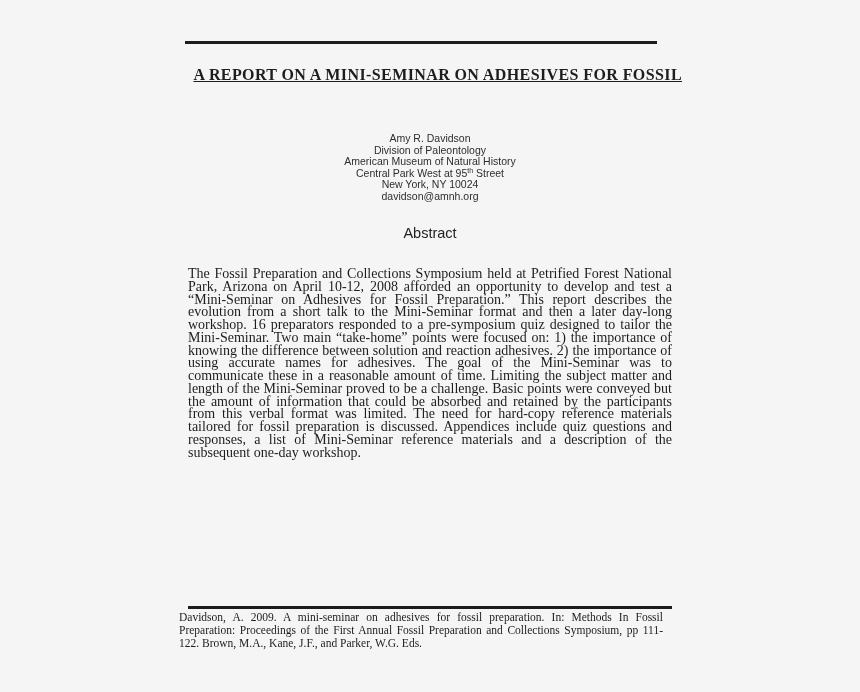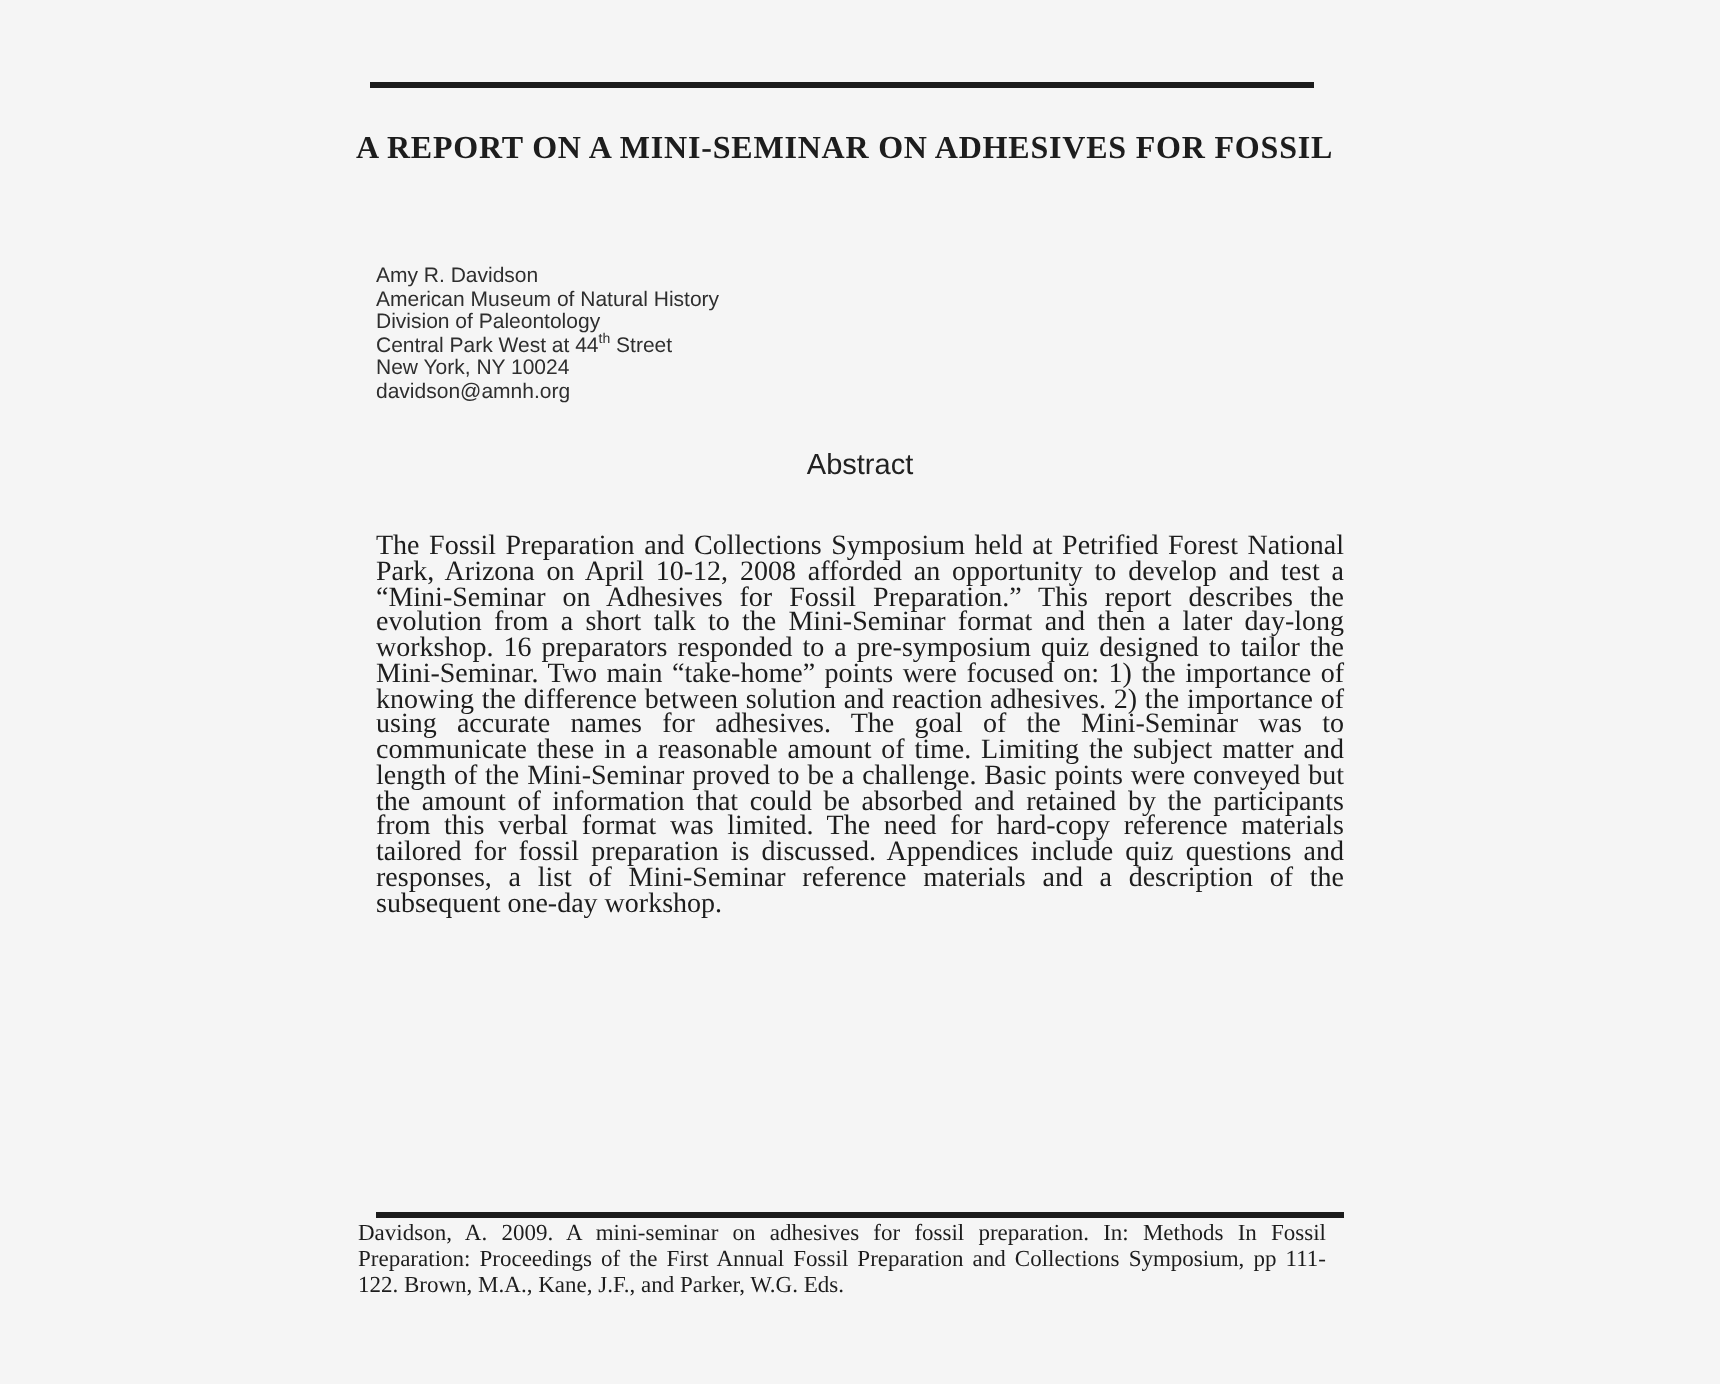--- a/index.html
+++ b/index.html
@@ -18,31 +18,33 @@
   .page{
     position:absolute;left:0;top:0;width:860px;height:692px;
   }
   .rule{
     position:absolute;height:3px;background:var(--rule);
   }
   .top-rule{left:185px;top:41px;width:472px;}
   .citation-rule{left:188px;top:606px;width:484px;}
   .paper-title{
     position:absolute;left:178px;top:63px;width:504px;
-    text-align:left;
+    text-align:right;
     font-family:"Liberation Serif", serif;
     font-weight:bold;
     font-size:16px;line-height:23px;
     letter-spacing:0.4px;
     color:var(--ink);
     white-space:nowrap;
+    text-decoration:underline;
   }
   .paper-title .tline{white-space:nowrap;}
   .author-block{
     position:absolute;left:188px;top:133px;width:484px;
+    text-align:center;
     font-family:"Liberation Sans", sans-serif;
     font-size:10.5px;line-height:11.6px;
     color:var(--ink-soft);
   }
   .author-block sup{
     font-size:7px;vertical-align:super;line-height:0;
   }
   .abstract-heading{
     position:absolute;left:188px;top:225px;width:484px;
     text-align:center;
@@ -71,23 +73,23 @@
 <div class="page">
 
   <div class="rule top-rule"></div>
 
   <div class="paper-title">
     <div class="tline">A REPORT ON A MINI-SEMINAR ON ADHESIVES FOR FOSSIL</div>
   </div>
 
   <div class="author-block">
     <div>Amy R. Davidson</div>
+    <div>Division of Paleontology</div>
     <div>American Museum of Natural History</div>
-    <div>Division of Paleontology</div>
-    <div><span>Central Park West at 44</span><sup>th</sup><span> Street</span></div>
+    <div><span>Central Park West at 95</span><sup>th</sup><span> Street</span></div>
     <div>New York, NY 10024</div>
     <div>davidson@amnh.org</div>
   </div>
 
   <div class="abstract-heading">Abstract</div>
 
   <div class="abstract-body">The Fossil Preparation and Collections Symposium held at Petrified Forest National Park, Arizona on April 10-12, 2008 afforded an opportunity to develop and test a “Mini-Seminar on Adhesives for Fossil Preparation.” This report describes the evolution from a short talk to the Mini-Seminar format and then a later day-long workshop. 16 preparators responded to a pre-symposium quiz designed to tailor the Mini-Seminar. Two main “take-home” points were focused on: 1) the importance of knowing the difference between solution and reaction adhesives. 2) the importance of using accurate names for adhesives. The goal of the Mini-Seminar was to communicate these in a reasonable amount of time. Limiting the subject matter and length of the Mini-Seminar proved to be a challenge. Basic points were conveyed but the amount of information that could be absorbed and retained by the participants from this verbal format was limited. The need for hard-copy reference materials tailored for fossil preparation is discussed. Appendices include quiz questions and responses, a list of Mini-Seminar reference materials and a description of the subsequent one-day workshop.</div>
 
   <div class="rule citation-rule"></div>
 

